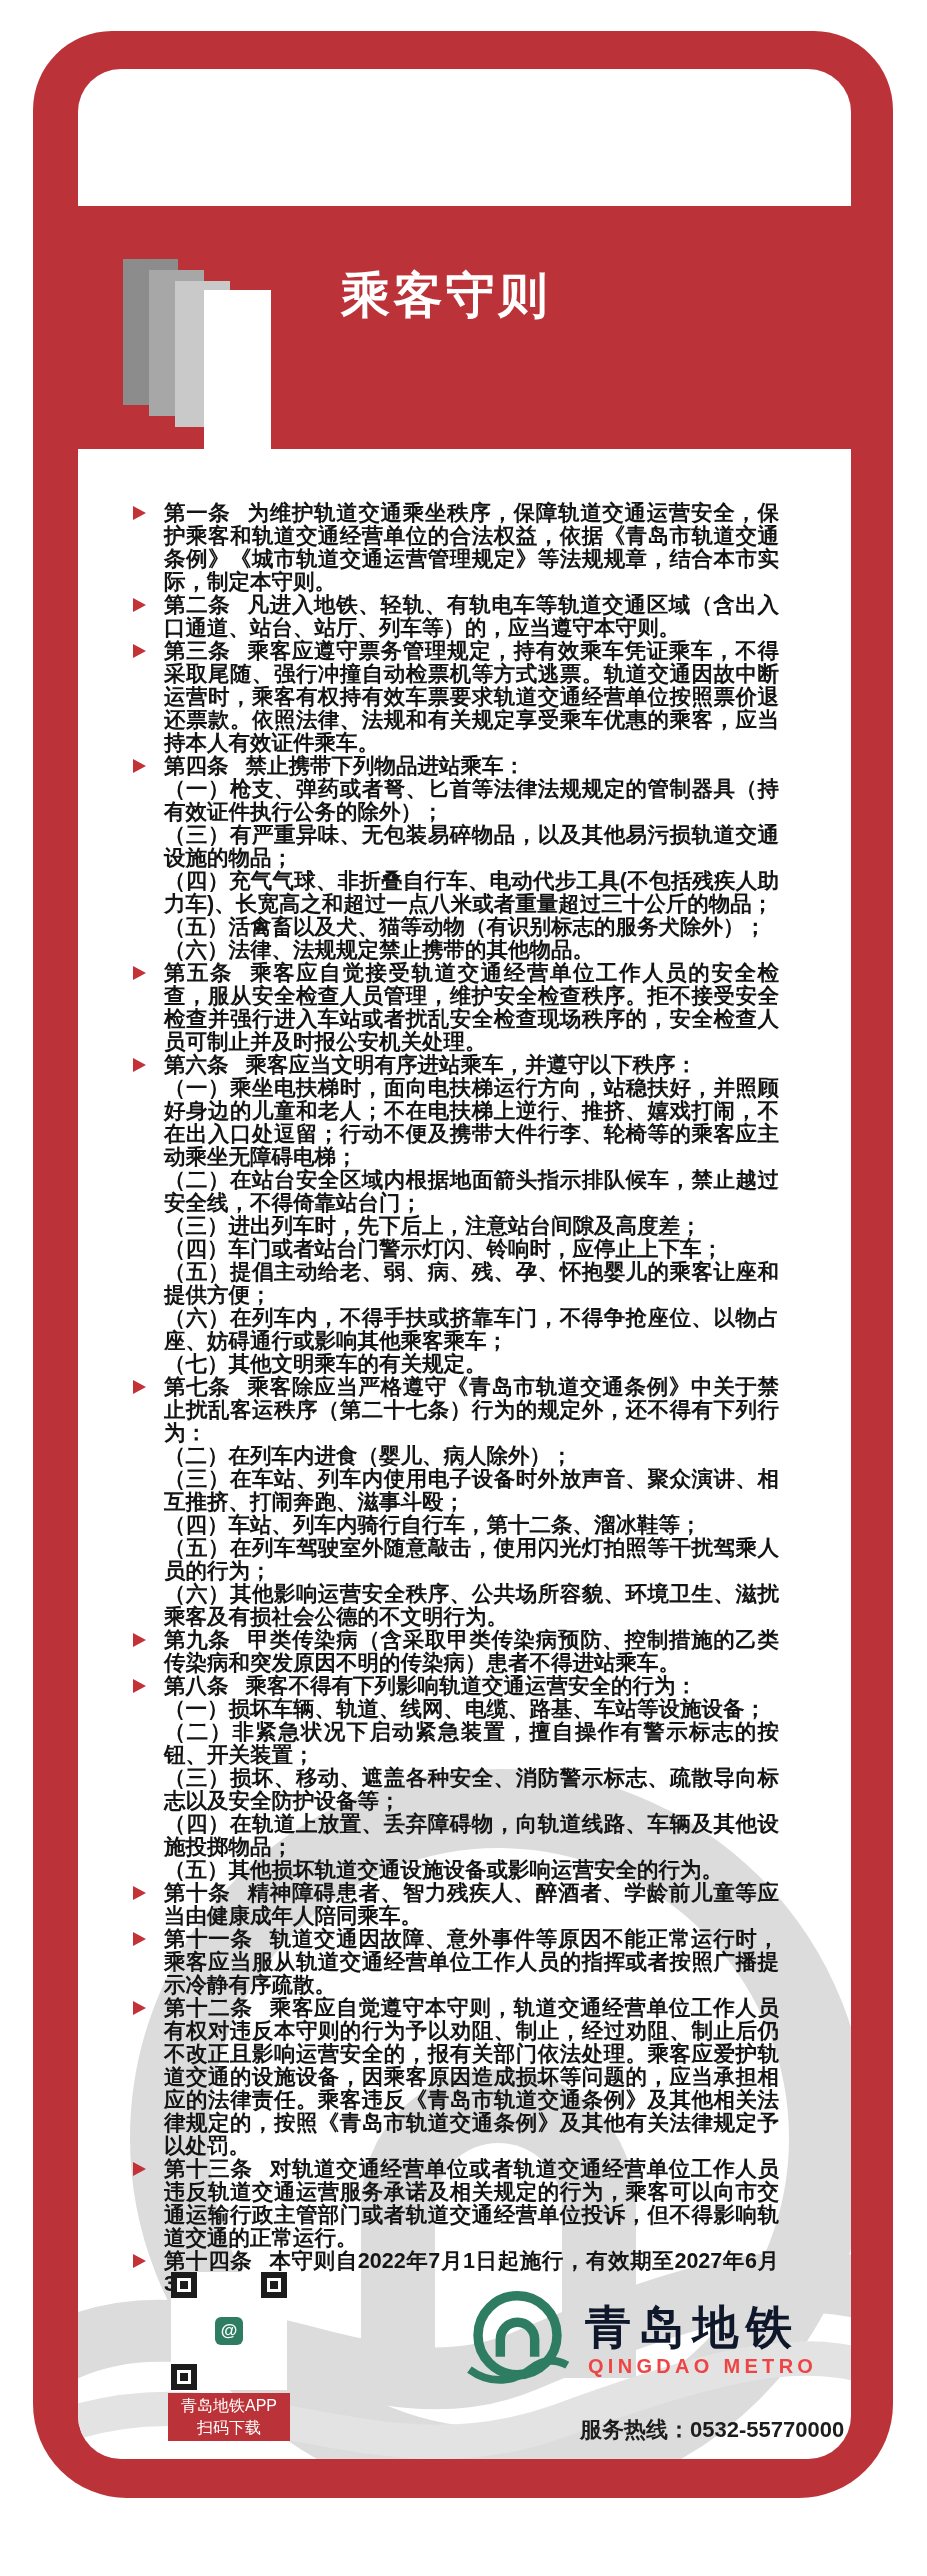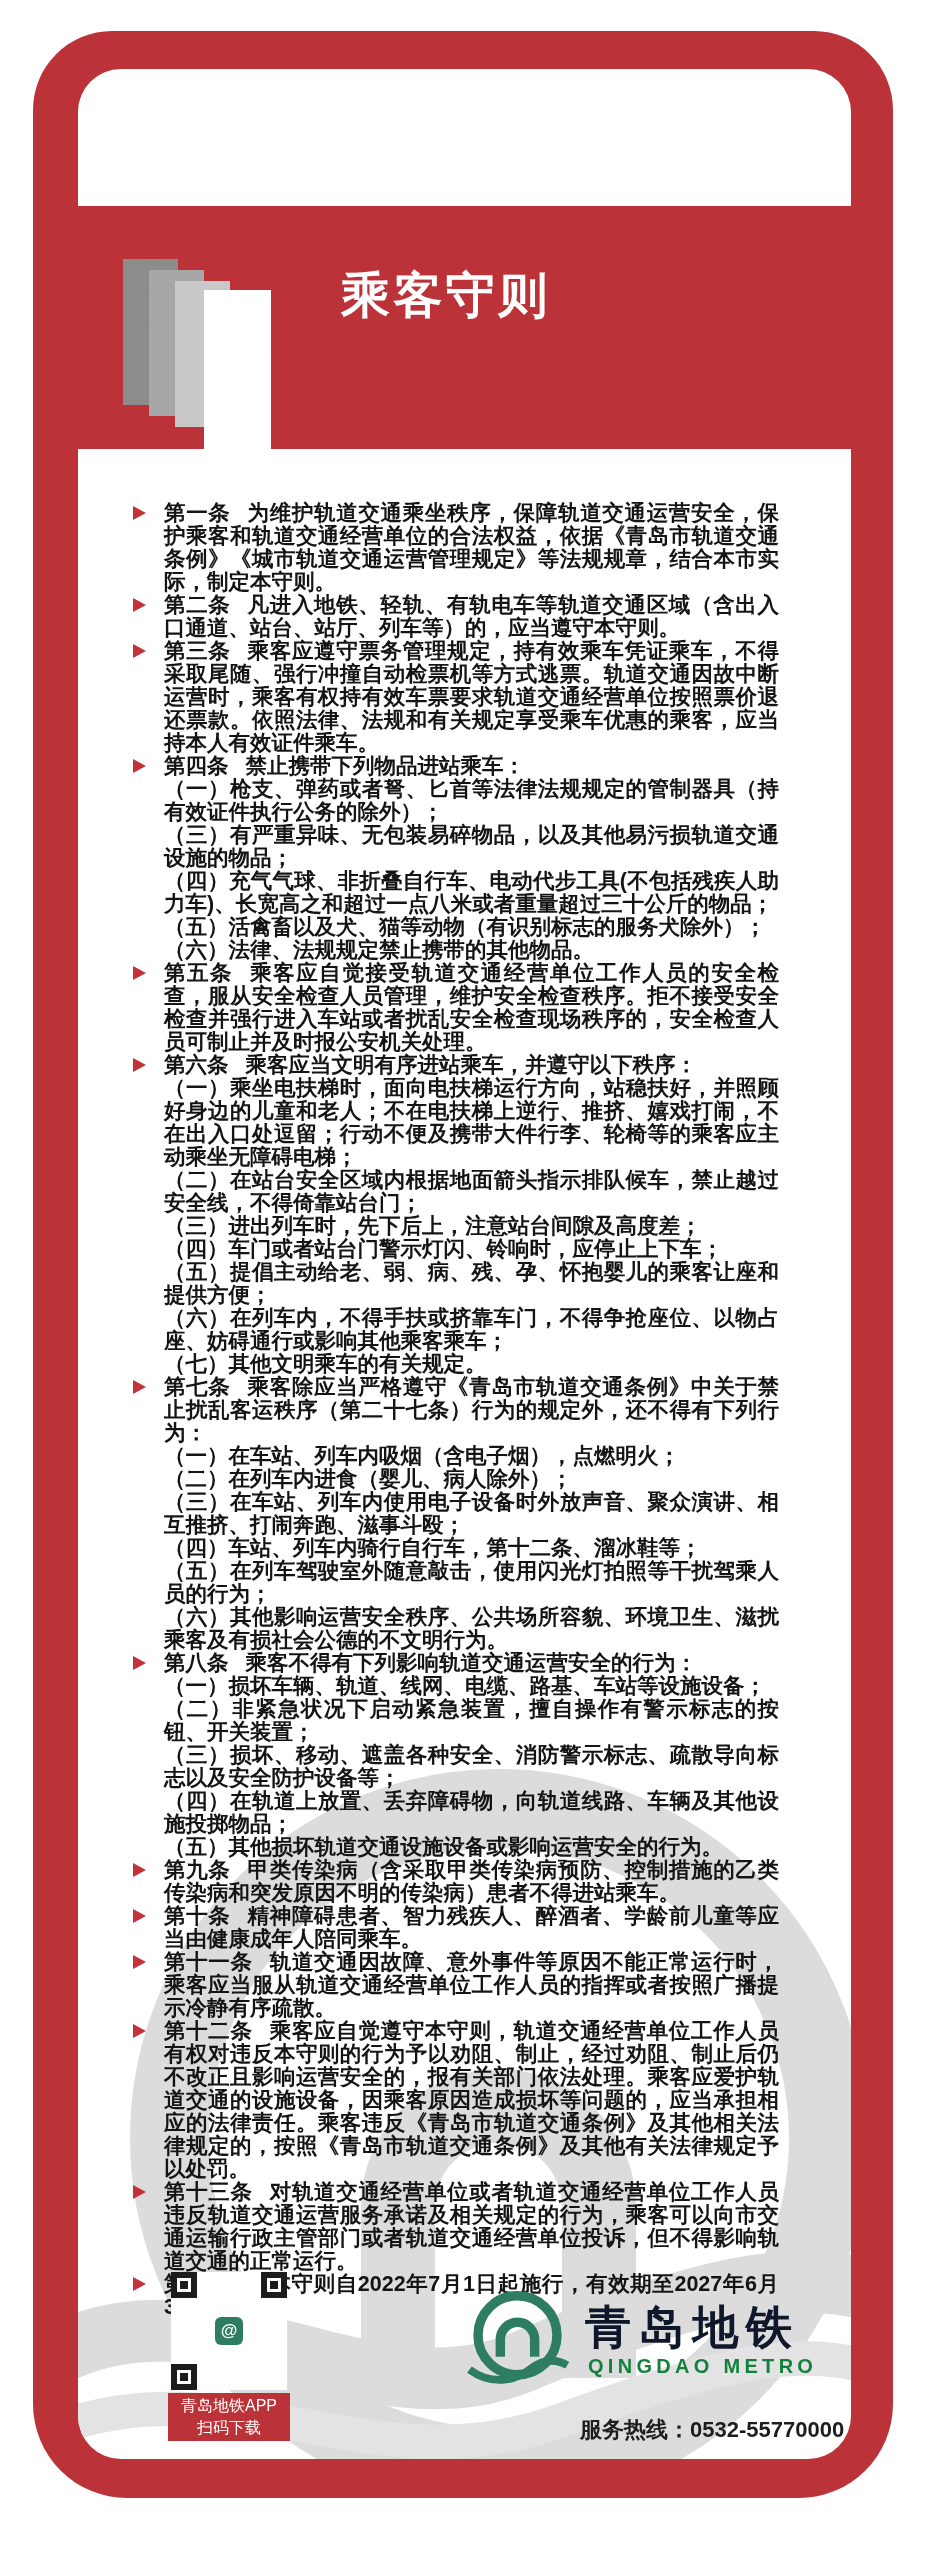--- a/index.html
+++ b/index.html
@@ -56,21 +56,21 @@
   .finder::after{content:"";position:absolute;left:2.6px;top:2.6px;width:8.6px;height:8.6px;background:#1c1c1c;}
   .f-tl{left:0;top:0;} .f-tr{right:0;top:0;} .f-bl{left:0;bottom:0;}
   .qr-center{position:absolute;left:39px;top:40px;width:38px;height:38px;background:#ffffff;
              border-radius:6.9px;display:flex;align-items:center;justify-content:center;}
   .qr-app{width:28px;height:28px;background:#2e7d62;border-radius:6px;color:#ffffff;
           font-size:17px;line-height:28px;text-align:center;font-weight:bold;}
   .qr-label{left:90px;top:2324px;width:122px;height:48px;background:#bb3338;color:#ffffff;
             font-size:16px;line-height:22px;text-align:center;padding-top:1.7px;box-sizing:border-box;}
   .logo-mark{left:388px;top:2219px;width:103px;height:103px;}
   .logo-cn{left:507px;top:2228px;color:#0f172a;font-size:46px;font-weight:bold;letter-spacing:7.7px;white-space:nowrap;}
-  .logo-en{left:510px;top:2286px;color:#15803d;font-size:20px;font-weight:bold;letter-spacing:4.3px;white-space:nowrap;}
+  .logo-en{left:510px;top:2286px;color:#ef4444;font-size:20px;font-weight:bold;letter-spacing:4.3px;white-space:nowrap;}
   .hotline{left:502px;top:2346px;color:#1d1d1d;font-size:22px;font-weight:bold;white-space:nowrap;}
 </style>
 </head>
 <body>
 
 <div class="page">
   <div class="poster">
     <div class="card">
 
       <div class="wm wm-ring"></div>
@@ -124,29 +124,29 @@
   <div class="art">
     <span class="bullet"></span><span class="num">第五条</span><span class="txt">乘客应自觉接受轨道交通经营单位工作人员的安全检查，服从安全检查人员管理，维护安全检查秩序。拒不接受安全检查并强行进入车站或者扰乱安全检查现场秩序的，安全检查人员可制止并及时报公安机关处理。</span>
   </div>
 
   <div class="art">
     <span class="bullet"></span><span class="num">第六条</span><span class="txt">乘客应当文明有序进站乘车，并遵守以下秩序：</span>
   <div class="item">（一）乘坐电扶梯时，面向电扶梯运行方向，站稳扶好，并照顾好身边的儿童和老人；不在电扶梯上逆行、推挤、嬉戏打闹，不在出入口处逗留；行动不便及携带大件行李、轮椅等的乘客应主动乘坐无障碍电梯；</div><div class="item">（二）在站台安全区域内根据地面箭头指示排队候车，禁止越过安全线，不得倚靠站台门；</div><div class="item">（三）进出列车时，先下后上，注意站台间隙及高度差；</div><div class="item">（四）车门或者站台门警示灯闪、铃响时，应停止上下车；</div><div class="item">（五）提倡主动给老、弱、病、残、孕、怀抱婴儿的乘客让座和提供方便；</div><div class="item">（六）在列车内，不得手扶或挤靠车门，不得争抢座位、以物占座、妨碍通行或影响其他乘客乘车；</div><div class="item">（七）其他文明乘车的有关规定。</div></div>
 
   <div class="art">
     <span class="bullet"></span><span class="num">第七条</span><span class="txt">乘客除应当严格遵守《青岛市轨道交通条例》中关于禁止扰乱客运秩序（第二十七条）行为的规定外，还不得有下列行为：</span>
-  <div class="item">（一）在车站、列车内吸烟（含电子烟），点燃明火；</div><div class="item">（二）在列车内进食（婴儿、病人除外）；</div><div class="item">（三）在车站、列车内使用电子设备时外放声音、聚众演讲、相互推挤、打闹奔跑、滋事斗殴；</div><div class="item">（四）车站、列车内骑行自行车，第十二条、溜冰鞋等；</div><div class="item">（五）在列车驾驶室外随意敲击，使用闪光灯拍照等干扰驾乘人员的行为；</div><div class="item">（六）其他影响运营安全秩序、公共场所容貌、环境卫生、滋扰乘客及有损社会公德的不文明行为。</div></div>
+  <div class="item">（二）在列车内进食（婴儿、病人除外）；</div><div class="item">（三）在车站、列车内使用电子设备时外放声音、聚众演讲、相互推挤、打闹奔跑、滋事斗殴；</div><div class="item">（四）车站、列车内骑行自行车，第十二条、溜冰鞋等；</div><div class="item">（五）在列车驾驶室外随意敲击，使用闪光灯拍照等干扰驾乘人员的行为；</div><div class="item">（六）其他影响运营安全秩序、公共场所容貌、环境卫生、滋扰乘客及有损社会公德的不文明行为。</div></div>
+
+  <div class="art">
+    <span class="bullet"></span><span class="num">第九条</span><span class="txt">甲类传染病（含采取甲类传染病预防、控制措施的乙类传染病和突发原因不明的传染病）患者不得进站乘车。</span>
+  </div>
 
   <div class="art">
     <span class="bullet"></span><span class="num">第八条</span><span class="txt">乘客不得有下列影响轨道交通运营安全的行为：</span>
   <div class="item">（一）损坏车辆、轨道、线网、电缆、路基、车站等设施设备；</div><div class="item">（二）非紧急状况下启动紧急装置，擅自操作有警示标志的按钮、开关装置；</div><div class="item">（三）损坏、移动、遮盖各种安全、消防警示标志、疏散导向标志以及安全防护设备等；</div><div class="item">（四）在轨道上放置、丢弃障碍物，向轨道线路、车辆及其他设施投掷物品；</div><div class="item">（五）其他损坏轨道交通设施设备或影响运营安全的行为。</div></div>
-
-  <div class="art">
-    <span class="bullet"></span><span class="num">第九条</span><span class="txt">甲类传染病（含采取甲类传染病预防、控制措施的乙类传染病和突发原因不明的传染病）患者不得进站乘车。</span>
-  </div>
 
   <div class="art">
     <span class="bullet"></span><span class="num">第十条</span><span class="txt">精神障碍患者、智力残疾人、醉酒者、学龄前儿童等应当由健康成年人陪同乘车。</span>
   </div>
 
   <div class="art">
     <span class="bullet"></span><span class="num">第十一条</span><span class="txt">轨道交通因故障、意外事件等原因不能正常运行时，乘客应当服从轨道交通经营单位工作人员的指挥或者按照广播提示冷静有序疏散。</span>
   </div>
 
   <div class="art">

